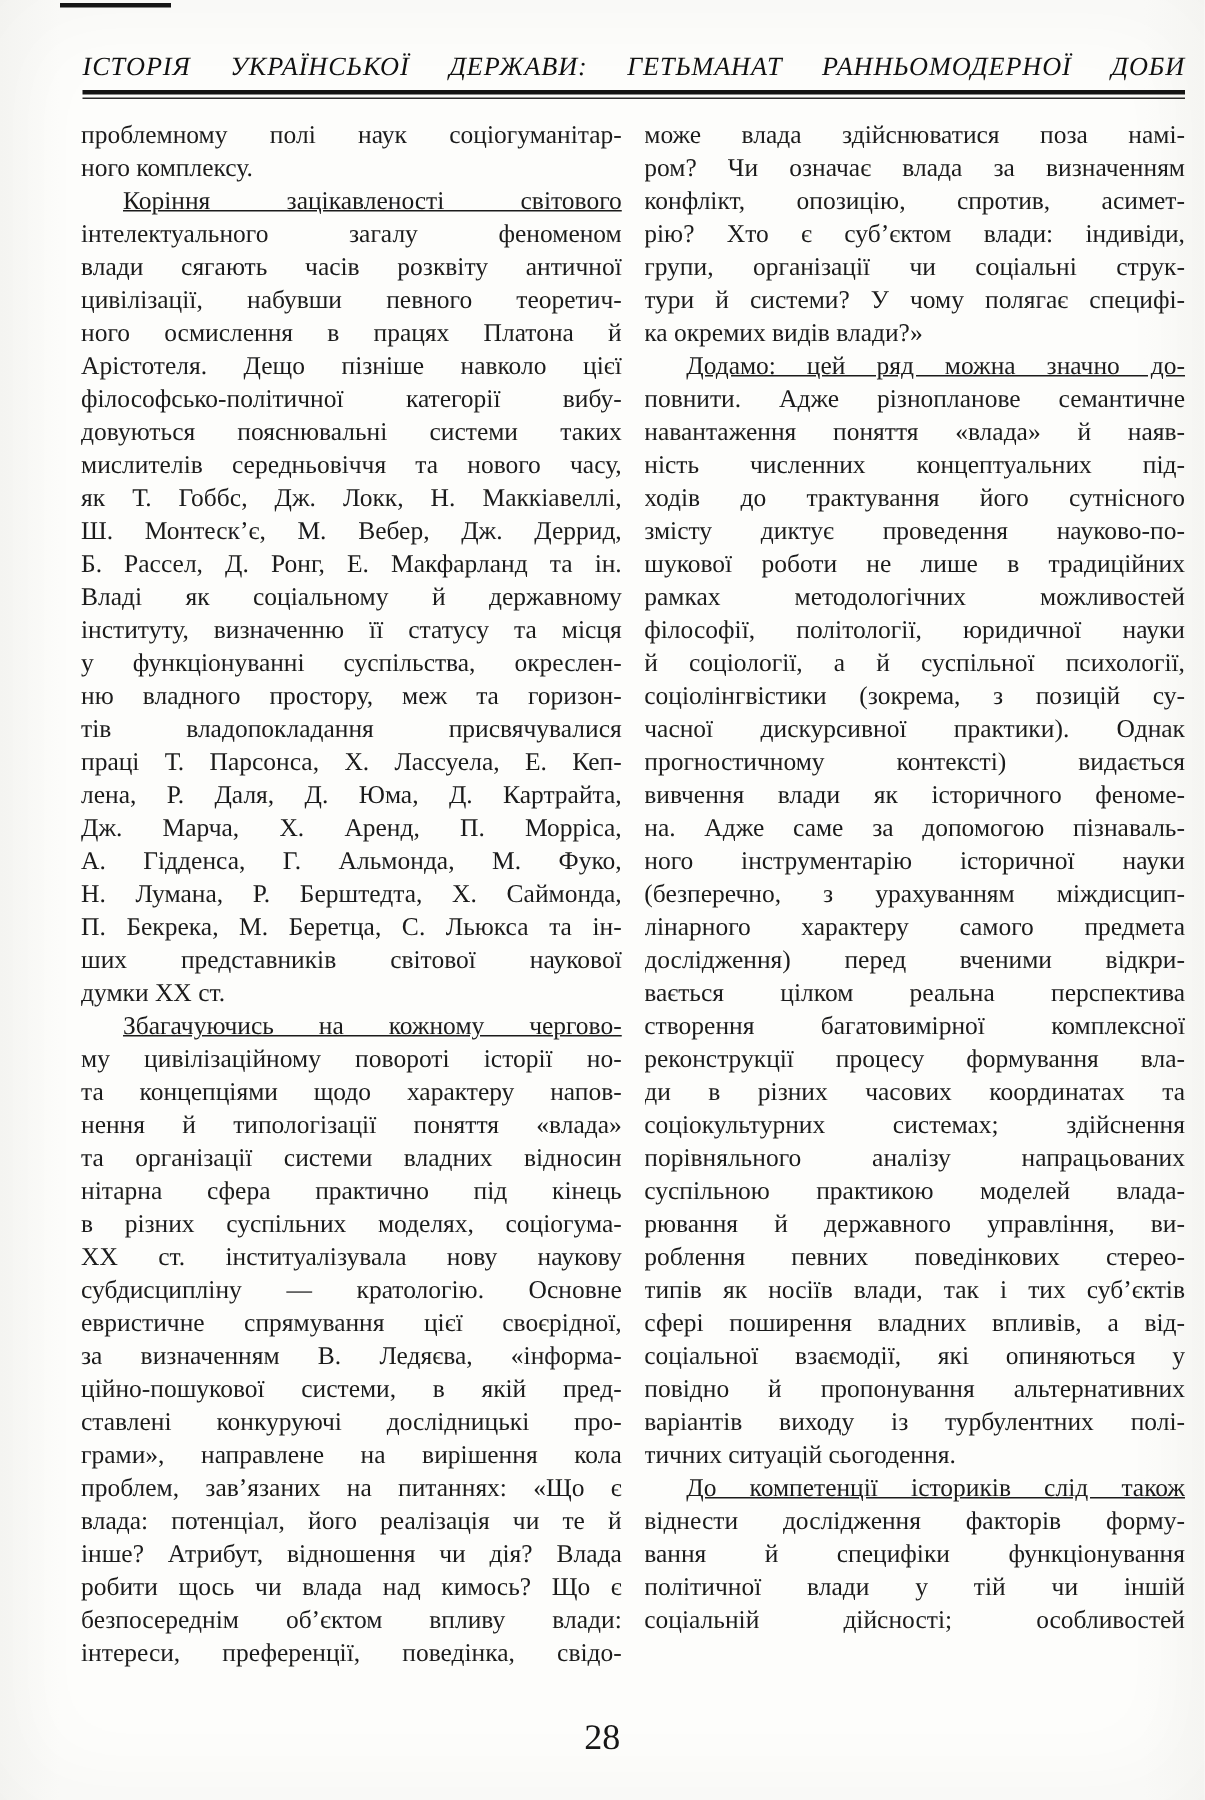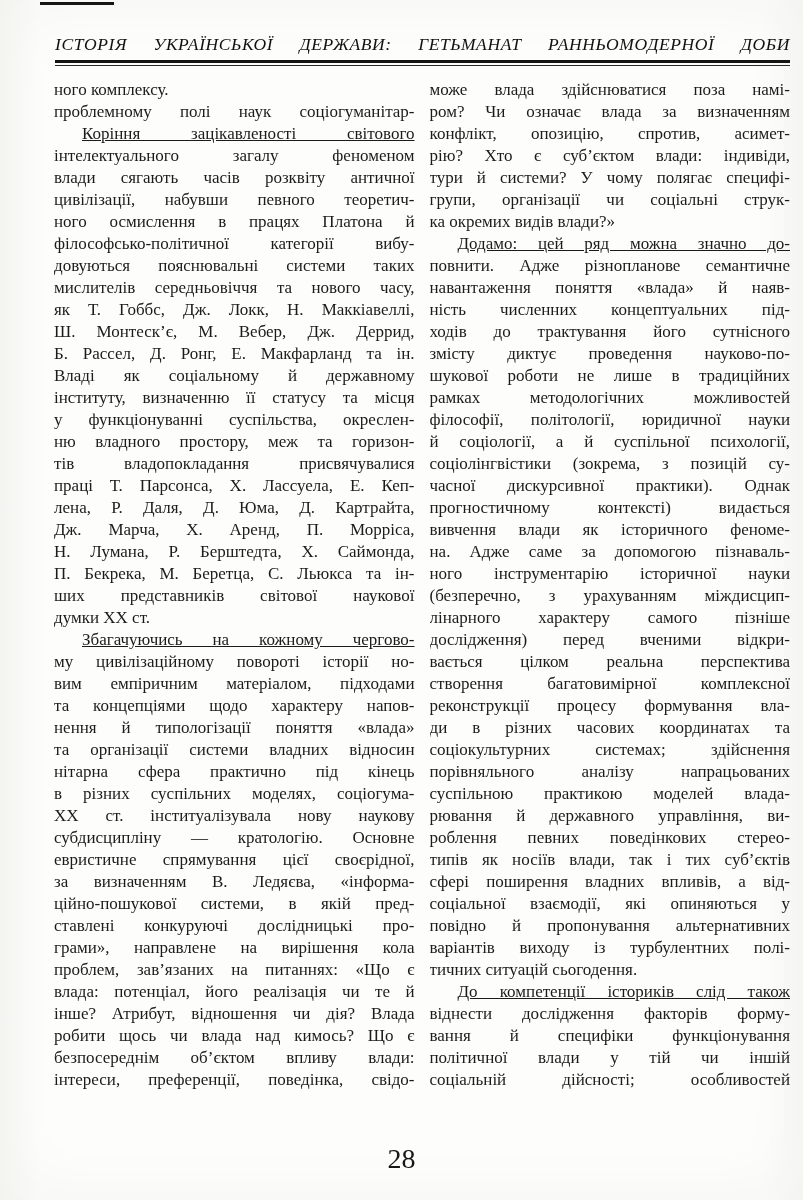--- a/index.html
+++ b/index.html
@@ -57,73 +57,74 @@
   }
   .line.flush {
     text-align-last: left;
     -moz-text-align-last: left;
   }
   .line.indent { padding-left: 28px; text-decoration: underline; }
   .page-number {
     position: absolute;
     top: 1146px; left: 0; right: 0;
     text-align: center;
-    font-size: 28px;
+    font-size: 24px;
     line-height: 26px;
     color: #161616;
     font-family: Liberation Serif, serif;
   }
 </style>
 </head>
 <body>
 
 <div class="page">
   <div class="artifact-line"></div>
 
   <header class="running-header">
     <div class="header-text">ІСТОРІЯ УКРАЇНСЬКОЇ ДЕРЖАВИ: ГЕТЬМАНАТ РАННЬОМОДЕРНОЇ ДОБИ</div>
     <div class="rule-thick"></div>
     <div class="rule-thin"></div>
   </header>
 
   <main class="columns">
     <div class="column">
         <div class="para">
+          <div class="line">проблемному полі наук соціогуманітар-</div>
           <div class="line flush">ного комплексу.</div>
-          <div class="line">проблемному полі наук соціогуманітар-</div>
         </div>
         <div class="para">
           <div class="line indent">Коріння зацікавленості світового</div>
           <div class="line">інтелектуального загалу феноменом</div>
           <div class="line">влади сягають часів розквіту античної</div>
           <div class="line">цивілізації, набувши певного теоретич-</div>
           <div class="line">ного осмислення в працях Платона й</div>
+          <div class="line">Арістотеля. Дещо пізніше навколо цієї</div>
           <div class="line">філософсько-політичної категорії вибу-</div>
           <div class="line">довуються пояснювальні системи таких</div>
           <div class="line">мислителів середньовіччя та нового часу,</div>
           <div class="line">як Т. Гоббс, Дж. Локк, Н. Маккіавеллі,</div>
           <div class="line">Ш. Монтеск’є, М. Вебер, Дж. Деррид,</div>
           <div class="line">Б. Рассел, Д. Ронг, Е. Макфарланд та ін.</div>
           <div class="line">Владі як соціальному й державному</div>
           <div class="line">інституту, визначенню її статусу та місця</div>
           <div class="line">у функціонуванні суспільства, окреслен-</div>
           <div class="line">ню владного простору, меж та горизон-</div>
           <div class="line">тів владопокладання присвячувалися</div>
           <div class="line">праці Т. Парсонса, Х. Лассуела, Е. Кеп-</div>
           <div class="line">лена, Р. Даля, Д. Юма, Д. Картрайта,</div>
           <div class="line">Дж. Марча, Х. Аренд, П. Морріса,</div>
+          <div class="line">А. Гідденса, Г. Альмонда, М. Фуко,</div>
           <div class="line">Н. Лумана, Р. Берштедта, Х. Саймонда,</div>
           <div class="line">П. Бекрека, М. Беретца, С. Льюкса та ін-</div>
           <div class="line">ших представників світової наукової</div>
           <div class="line flush">думки XX ст.</div>
         </div>
         <div class="para">
           <div class="line indent">Збагачуючись на кожному чергово-</div>
           <div class="line">му цивілізаційному повороті історії но-</div>
-          <div class="line">вим емпіричним матеріалом, підходами</div>
           <div class="line">та концепціями щодо характеру напов-</div>
           <div class="line">нення й типологізації поняття «влада»</div>
           <div class="line">та організації системи владних відносин</div>
           <div class="line">нітарна сфера практично під кінець</div>
           <div class="line">в різних суспільних моделях, соціогума-</div>
           <div class="line">XX ст. інституалізувала нову наукову</div>
           <div class="line">субдисципліну — кратологію. Основне</div>
           <div class="line">евристичне спрямування цієї своєрідної,</div>
           <div class="line">за визначенням В. Ледяєва, «інформа-</div>
           <div class="line">ційно-пошукової системи, в якій пред-</div>
@@ -136,43 +137,43 @@
           <div class="line">безпосереднім об’єктом впливу влади:</div>
           <div class="line">інтереси, преференції, поведінка, свідо-</div>
         </div>
       </div>
     <div class="column">
         <div class="para">
           <div class="line">може влада здійснюватися поза намі-</div>
           <div class="line">ром? Чи означає влада за визначенням</div>
           <div class="line">конфлікт, опозицію, спротив, асимет-</div>
           <div class="line">рію? Хто є суб’єктом влади: індивіди,</div>
+          <div class="line">групи, організації чи соціальні струк-</div>
           <div class="line">тури й системи? У чому полягає специфі-</div>
-          <div class="line">групи, організації чи соціальні струк-</div>
           <div class="line flush">ка окремих видів влади?»</div>
         </div>
         <div class="para">
           <div class="line indent">Додамо: цей ряд можна значно до-</div>
           <div class="line">повнити. Адже різнопланове семантичне</div>
           <div class="line">навантаження поняття «влада» й наяв-</div>
           <div class="line">ність численних концептуальних під-</div>
           <div class="line">ходів до трактування його сутнісного</div>
           <div class="line">змісту диктує проведення науково-по-</div>
           <div class="line">шукової роботи не лише в традиційних</div>
           <div class="line">рамках методологічних можливостей</div>
           <div class="line">філософії, політології, юридичної науки</div>
           <div class="line">й соціології, а й суспільної психології,</div>
           <div class="line">соціолінгвістики (зокрема, з позицій су-</div>
           <div class="line">часної дискурсивної практики). Однак</div>
           <div class="line">прогностичному контексті) видається</div>
           <div class="line">вивчення влади як історичного феноме-</div>
           <div class="line">на. Адже саме за допомогою пізнаваль-</div>
           <div class="line">ного інструментарію історичної науки</div>
           <div class="line">(безперечно, з урахуванням міждисцип-</div>
-          <div class="line">лінарного характеру самого пізніше</div>
+          <div class="line">лінарного характеру самого предмета</div>
           <div class="line">дослідження) перед вченими відкри-</div>
           <div class="line">вається цілком реальна перспектива</div>
           <div class="line">створення багатовимірної комплексної</div>
           <div class="line">реконструкції процесу формування вла-</div>
           <div class="line">ди в різних часових координатах та</div>
           <div class="line">соціокультурних системах; здійснення</div>
           <div class="line">порівняльного аналізу напрацьованих</div>
           <div class="line">суспільною практикою моделей влада-</div>
           <div class="line">рювання й державного управління, ви-</div>
           <div class="line">роблення певних поведінкових стерео-</div>

